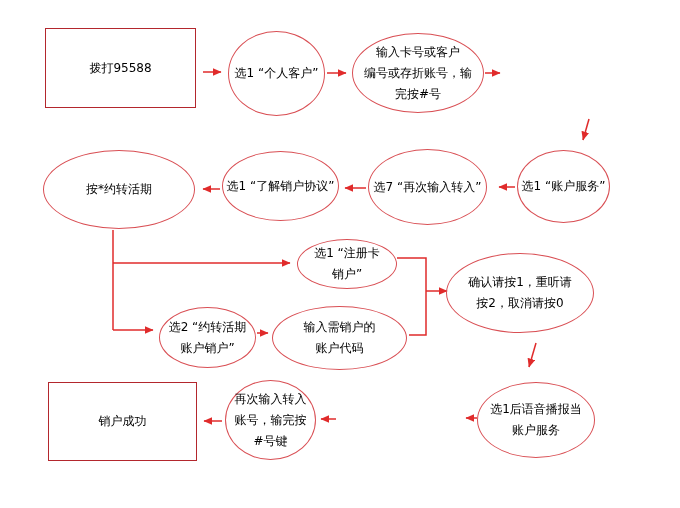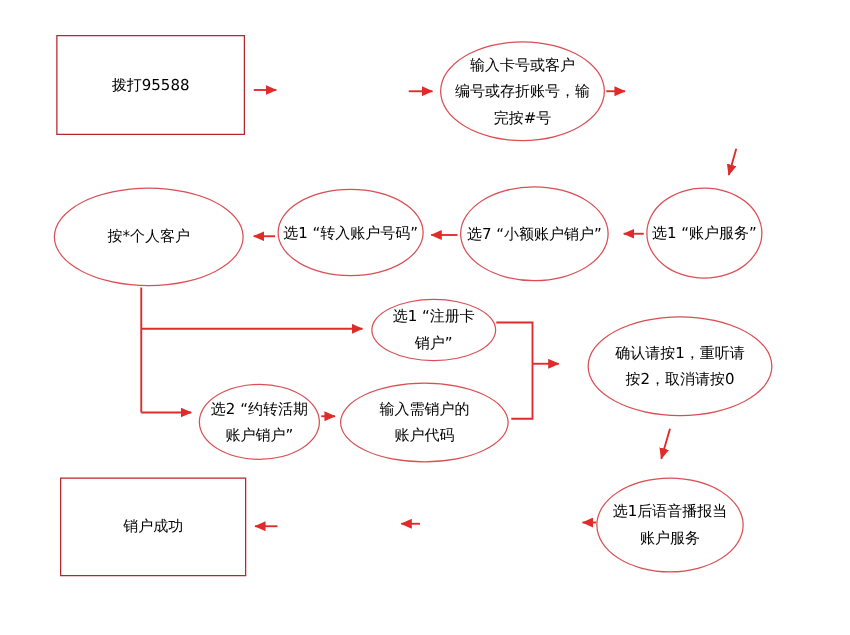--- a/index.html
+++ b/index.html
@@ -45,68 +45,76 @@
       <path d="M477,418 H466" marker-end="url(#ah)"></path>
       <path d="M336,419 H321" marker-end="url(#ah)"></path>
       <path d="M222,421 H204" marker-end="url(#ah)"></path>
     </g>
   </svg>
 
   <div class="node rect" style="left:45px;top:28px;width:151px;height:80px">
     <span>拨打95588</span>
   </div>
 
+  <div class="node ellipse" style="left:228px;top:31px;width:97px;height:85px">
+    <span>选1 “个人客户”</span>
+  </div>
 
   <div class="node ellipse" style="left:352px;top:33px;width:132px;height:80px">
     <span>输入卡号或客户
 编号或存折账号，输
 完按#号</span>
   </div>
 
 
   <div class="node ellipse" style="left:517px;top:150px;width:93px;height:73px">
     <span>选1 “账户服务”</span>
   </div>
 
   <div class="node ellipse" style="left:368px;top:149px;width:119px;height:76px">
-    <span>选7 “小额账户销户”</span>
+    <span>选7 “再次输入转入”</span>
   </div>
 
   <div class="node ellipse" style="left:222px;top:151px;width:117px;height:70px">
-    <span>选1 “转入账户号码”</span>
+    <span>选1 “了解销户协议”</span>
   </div>
 
   <div class="node ellipse" style="left:43px;top:150px;width:152px;height:79px">
-    <span>按*个人客户</span>
+    <span>按*约转活期</span>
   </div>
 
   <div class="node ellipse" style="left:297px;top:239px;width:100px;height:50px">
     <span>选1 “注册卡
 销户”</span>
   </div>
 
   <div class="node ellipse" style="left:159px;top:307px;width:97px;height:61px">
     <span>选2 “约转活期
 账户销户”</span>
   </div>
 
   <div class="node ellipse" style="left:272px;top:306px;width:135px;height:64px">
     <span>输入需销户的
 账户代码</span>
   </div>
 
-  <div class="node ellipse" style="left:470px;top:253px;width:148px;height:80px">
+  <div class="node ellipse" style="left:446px;top:253px;width:148px;height:80px">
     <span>确认请按1，重听请
 按2，取消请按0</span>
   </div>
 
   <div class="node ellipse" style="left:477px;top:382px;width:118px;height:76px">
     <span>选1后语音播报当
 账户服务</span>
   </div>
 
 
+  <div class="node ellipse" style="left:225px;top:380px;width:91px;height:80px">
+    <span>再次输入转入
+账号，输完按
+#号键</span>
+  </div>
 
   <div class="node rect" style="left:48px;top:382px;width:149px;height:79px">
     <span>销户成功</span>
   </div>
 
 </div>
 
 </body></html>

